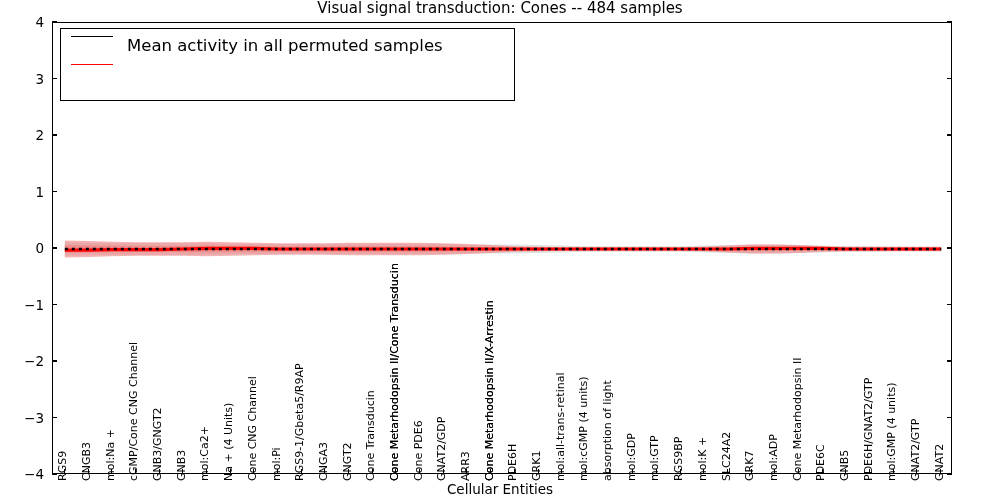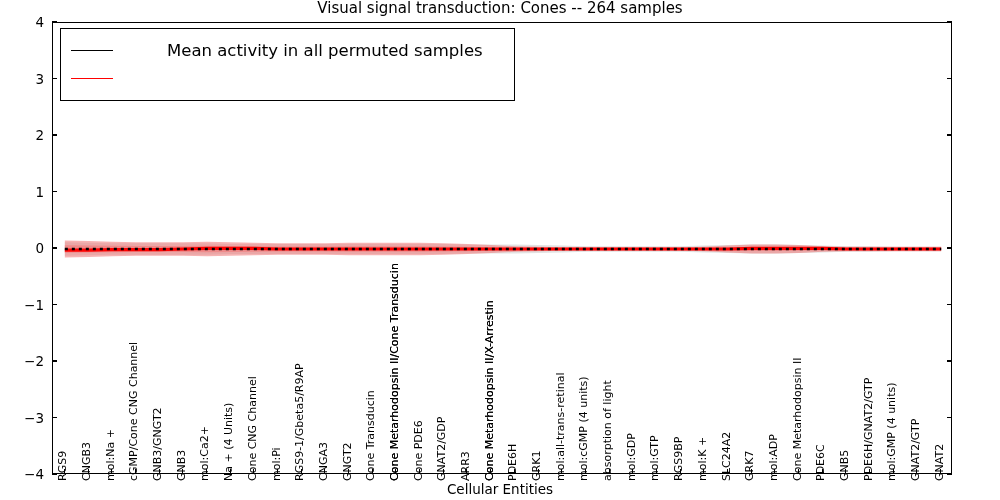--- a/index.html
+++ b/index.html
@@ -39,37 +39,37 @@
   }
   .xtick-mark{position:absolute;top:468px;width:1px;height:5px;background:#000;}
 
   
   #legend{
     position:absolute;left:60px;top:28px;
     border:1.4px solid #000;background:#fff;
     padding:7px 12px 8px 10px;box-sizing:border-box;
     width:455px;
   }
-  .legend-row{display:flex;align-items:center;height:28px;gap:40px;}
+  .legend-row{display:flex;align-items:flex-start;height:28px;}
   .legend-swatch{width:42px;height:0;border-top:1.6px solid #000;margin-right:14px;flex:0 0 42px;}
   .legend-swatch.red{border-top-color:#ff0000;}
   .legend-text{font-size:16.5px;color:#000;white-space:nowrap;}
 
   
   .tall-label{
     position:absolute;transform-origin:left bottom;transform:rotate(-90deg);
     font-size:11px;color:#000;white-space:nowrap;line-height:1;z-index:6;
   }
 </style>
 </head>
 <body>
 
 <div id="fig">
 
-  <div id="chart-title">Visual signal transduction: Cones -- 264 samples</div>
+  <div id="chart-title">Visual signal transduction: Cones -- 484 samples</div>
 
   <div id="ytick-labels">
       <div class="ytick-label" style="top: 474px; right: 956px;">−4</div>
       <div class="ytick-label" style="top: 417.5px; right: 956px;">−3</div>
       <div class="ytick-label" style="top: 361px; right: 956px;">−2</div>
       <div class="ytick-label" style="top: 304.5px; right: 956px;">−1</div>
       <div class="ytick-label" style="top: 248px; right: 956px;">0</div>
       <div class="ytick-label" style="top: 191.5px; right: 956px;">1</div>
       <div class="ytick-label" style="top: 135px; right: 956px;">2</div>
       <div class="ytick-label" style="top: 78.5px; right: 956px;">3</div>

